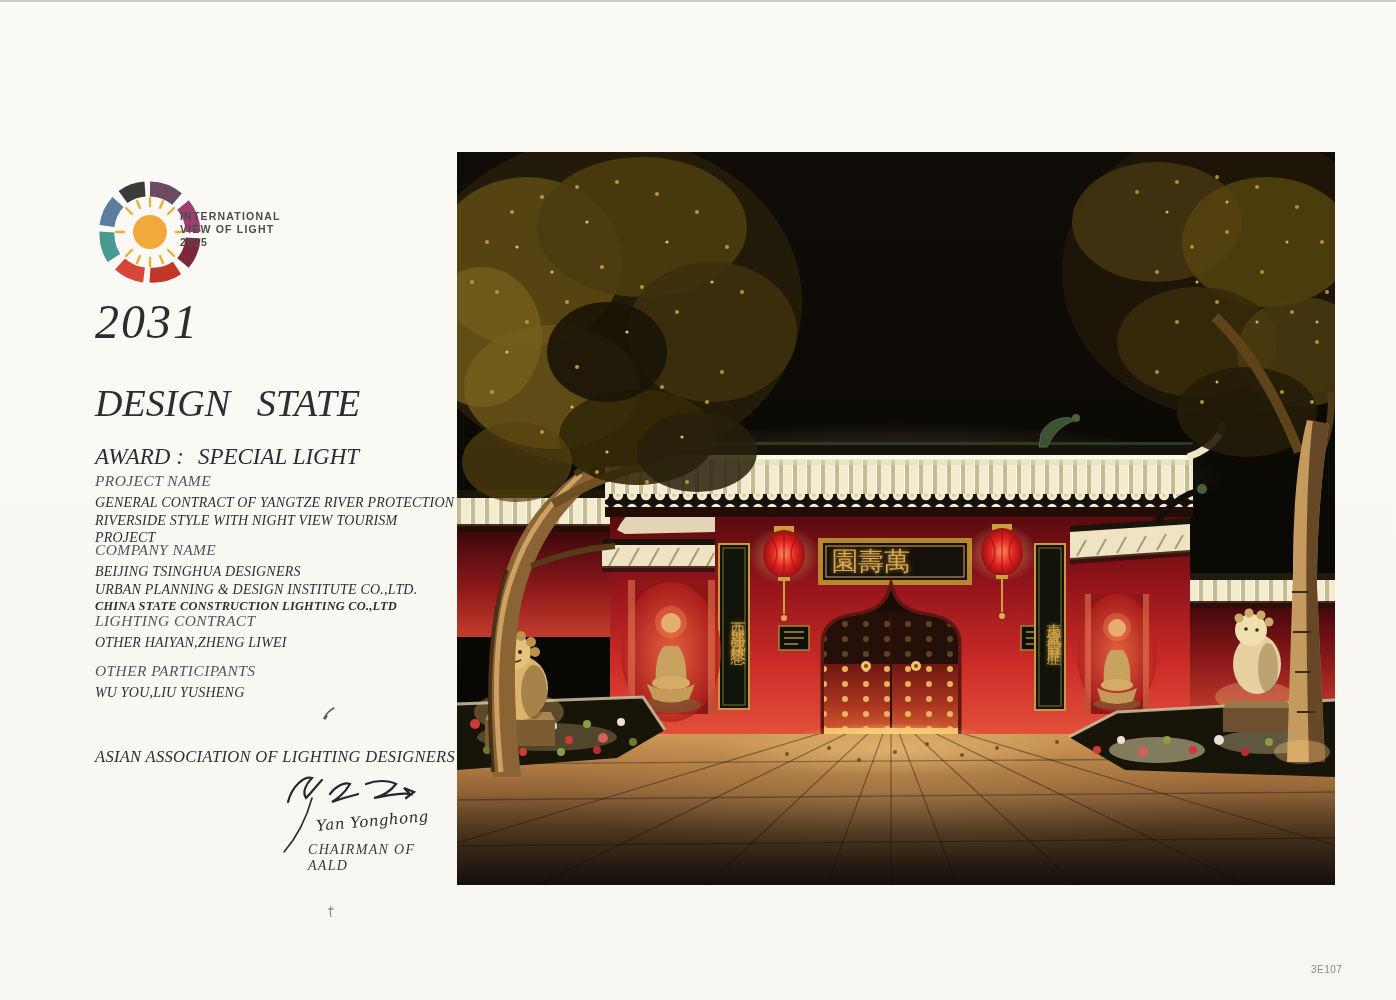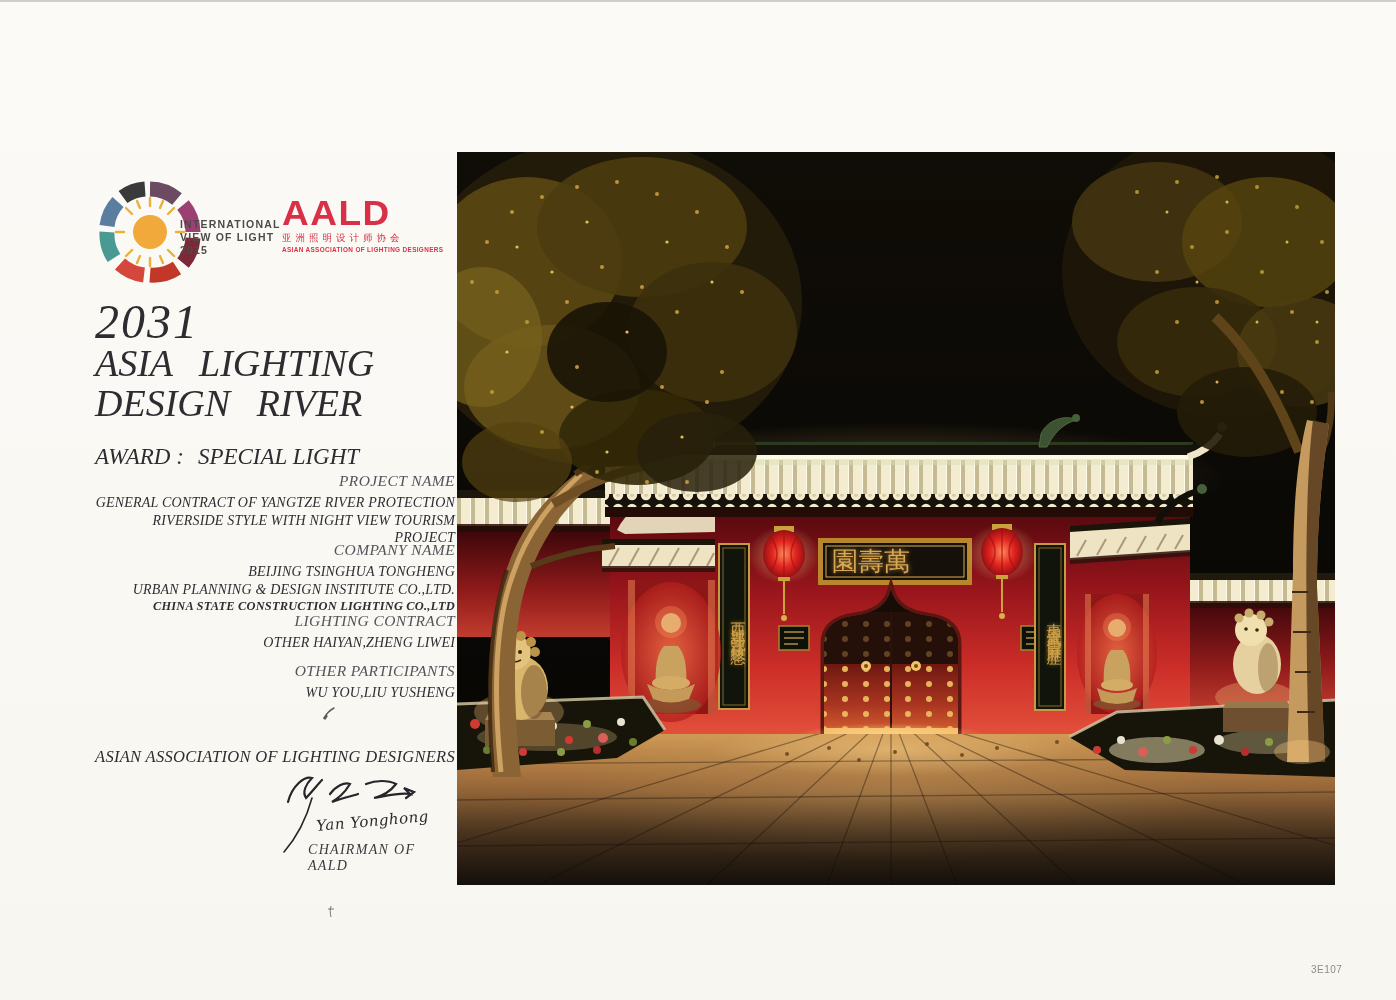--- a/index.html
+++ b/index.html
@@ -4,38 +4,38 @@
 <style>
   html,body{margin:0;padding:0;background:#e8e8e6;}
   .page{position:relative;width:1396px;height:1000px;margin:0 auto;overflow:hidden;
         background:linear-gradient(180deg,#fbfaf6 0%,#f9f8f3 60%,#f7f6f0 100%);
         font-family:"Liberation Serif",serif;color:#2d2d31;}
   .abs{position:absolute;}
   .scan-top{left:0;top:0;width:100%;height:2px;background:#bcbcb8;opacity:.7;}
 
   
   .iyl-logo{left:98px;top:180px;width:104px;height:104px;}
-  .iyl-text{left:180px;top:218px;font-family:"Liberation Sans",sans-serif;font-weight:700;
+  .iyl-text{left:180px;top:210px;font-family:"Liberation Sans",sans-serif;font-weight:700;
             font-size:10.5px;line-height:13px;letter-spacing:1.2px;color:#4b4b49;}
   .aald{left:282px;top:197px;width:140px;}
   .aald-word{font-family:"Liberation Sans",sans-serif;font-weight:700;font-size:37px;line-height:33px;
              letter-spacing:1.5px;color:#d93048;transform:scaleY(.96);transform-origin:left top;}
   .aald-cn{margin-top:2px;font-size:9.5px;letter-spacing:4px;color:#d93048;white-space:nowrap;}
   .aald-en{margin-top:1px;font-family:"Liberation Sans",sans-serif;font-size:6.4px;font-weight:700;
            letter-spacing:.35px;color:#d93048;white-space:nowrap;}
 
   
   .t-year{left:95px;top:294px;font-size:48px;font-style:italic;letter-spacing:2px;}
   .t-l1{left:95px;top:341px;font-size:38px;font-style:italic;word-spacing:.45em;}
   .t-l2{left:95px;top:381px;font-size:38px;font-style:italic;word-spacing:.45em;}
   .award{left:95px;top:444px;font-size:23px;font-style:italic;}
   .award .v{margin-left:14px;}
 
   
-  .sec{left:95px;width:360px;text-align:right;}
+  .sec{left:95px;width:360px;}
   .sec .lab{font-size:15.5px;font-style:italic;color:#54545c;letter-spacing:.4px;margin-bottom:4px;}
   .sec .ln{font-size:14px;font-style:italic;color:#2e2e34;line-height:17.5px;letter-spacing:.2px;}
   .sec .ln.small{font-size:12.4px;font-weight:bold;}
   .s0{top:472px;} .s1{top:541px;} .s2{top:612px;} .s3{top:662px;}
 
   .assoc{left:95px;top:747px;font-size:16.5px;font-style:italic;letter-spacing:.3px;}
 
   
   .sig{left:278px;top:768px;width:170px;height:100px;}
   .sig-name{position:absolute;left:38px;top:44px;font-family:"DejaVu Serif",serif;font-style:italic;
@@ -93,41 +93,35 @@
       </g>
       <circle cx="52" cy="52" r="17" fill="#f2a93b"></circle>
     </svg>
   </div>
   <div class="abs iyl-text">
     <div>INTERNATIONAL</div>
     <div>VIEW OF LIGHT</div>
     <div>2015</div>
   </div>
 
-  <div class="abs aald">
-    <div class="aald-word">AALD</div>
-    <div class="aald-cn">亚洲照明设计师协会</div>
-    <div class="aald-en">ASIAN ASSOCIATION OF LIGHTING DESIGNERS</div>
-  </div>
 
   <div class="abs t-year">2031</div>
-  <div class="abs t-l1">ASIA LIGHTING</div>
-  <div class="abs t-l2">DESIGN RIVER</div>
+  <div class="abs t-l2">DESIGN STATE</div>
   <div class="abs award">
     <span>AWARD :</span><span class="v">SPECIAL LIGHT</span>
   </div>
 
   <div class="abs sec s0">
     <div class="lab">PROJECT NAME</div>
     <div class="ln">GENERAL CONTRACT OF YANGTZE RIVER PROTECTION</div>
     <div class="ln">RIVERSIDE STYLE WITH NIGHT VIEW TOURISM PROJECT</div>
   </div>
   <div class="abs sec s1">
     <div class="lab">COMPANY NAME</div>
-    <div class="ln">BEIJING TSINGHUA TONGHENG</div>
+    <div class="ln">BEIJING TSINGHUA DESIGNERS</div>
     <div class="ln">URBAN PLANNING &amp; DESIGN INSTITUTE CO.,LTD.</div>
     <div class="ln small">CHINA STATE CONSTRUCTION LIGHTING CO.,LTD</div>
   </div>
   <div class="abs sec s2">
     <div class="lab">LIGHTING CONTRACT</div>
     <div class="ln">OTHER HAIYAN,ZHENG LIWEI</div>
   </div>
   <div class="abs sec s3">
     <div class="lab">OTHER PARTICIPANTS</div>
     <div class="ln">WU YOU,LIU YUSHENG</div>

